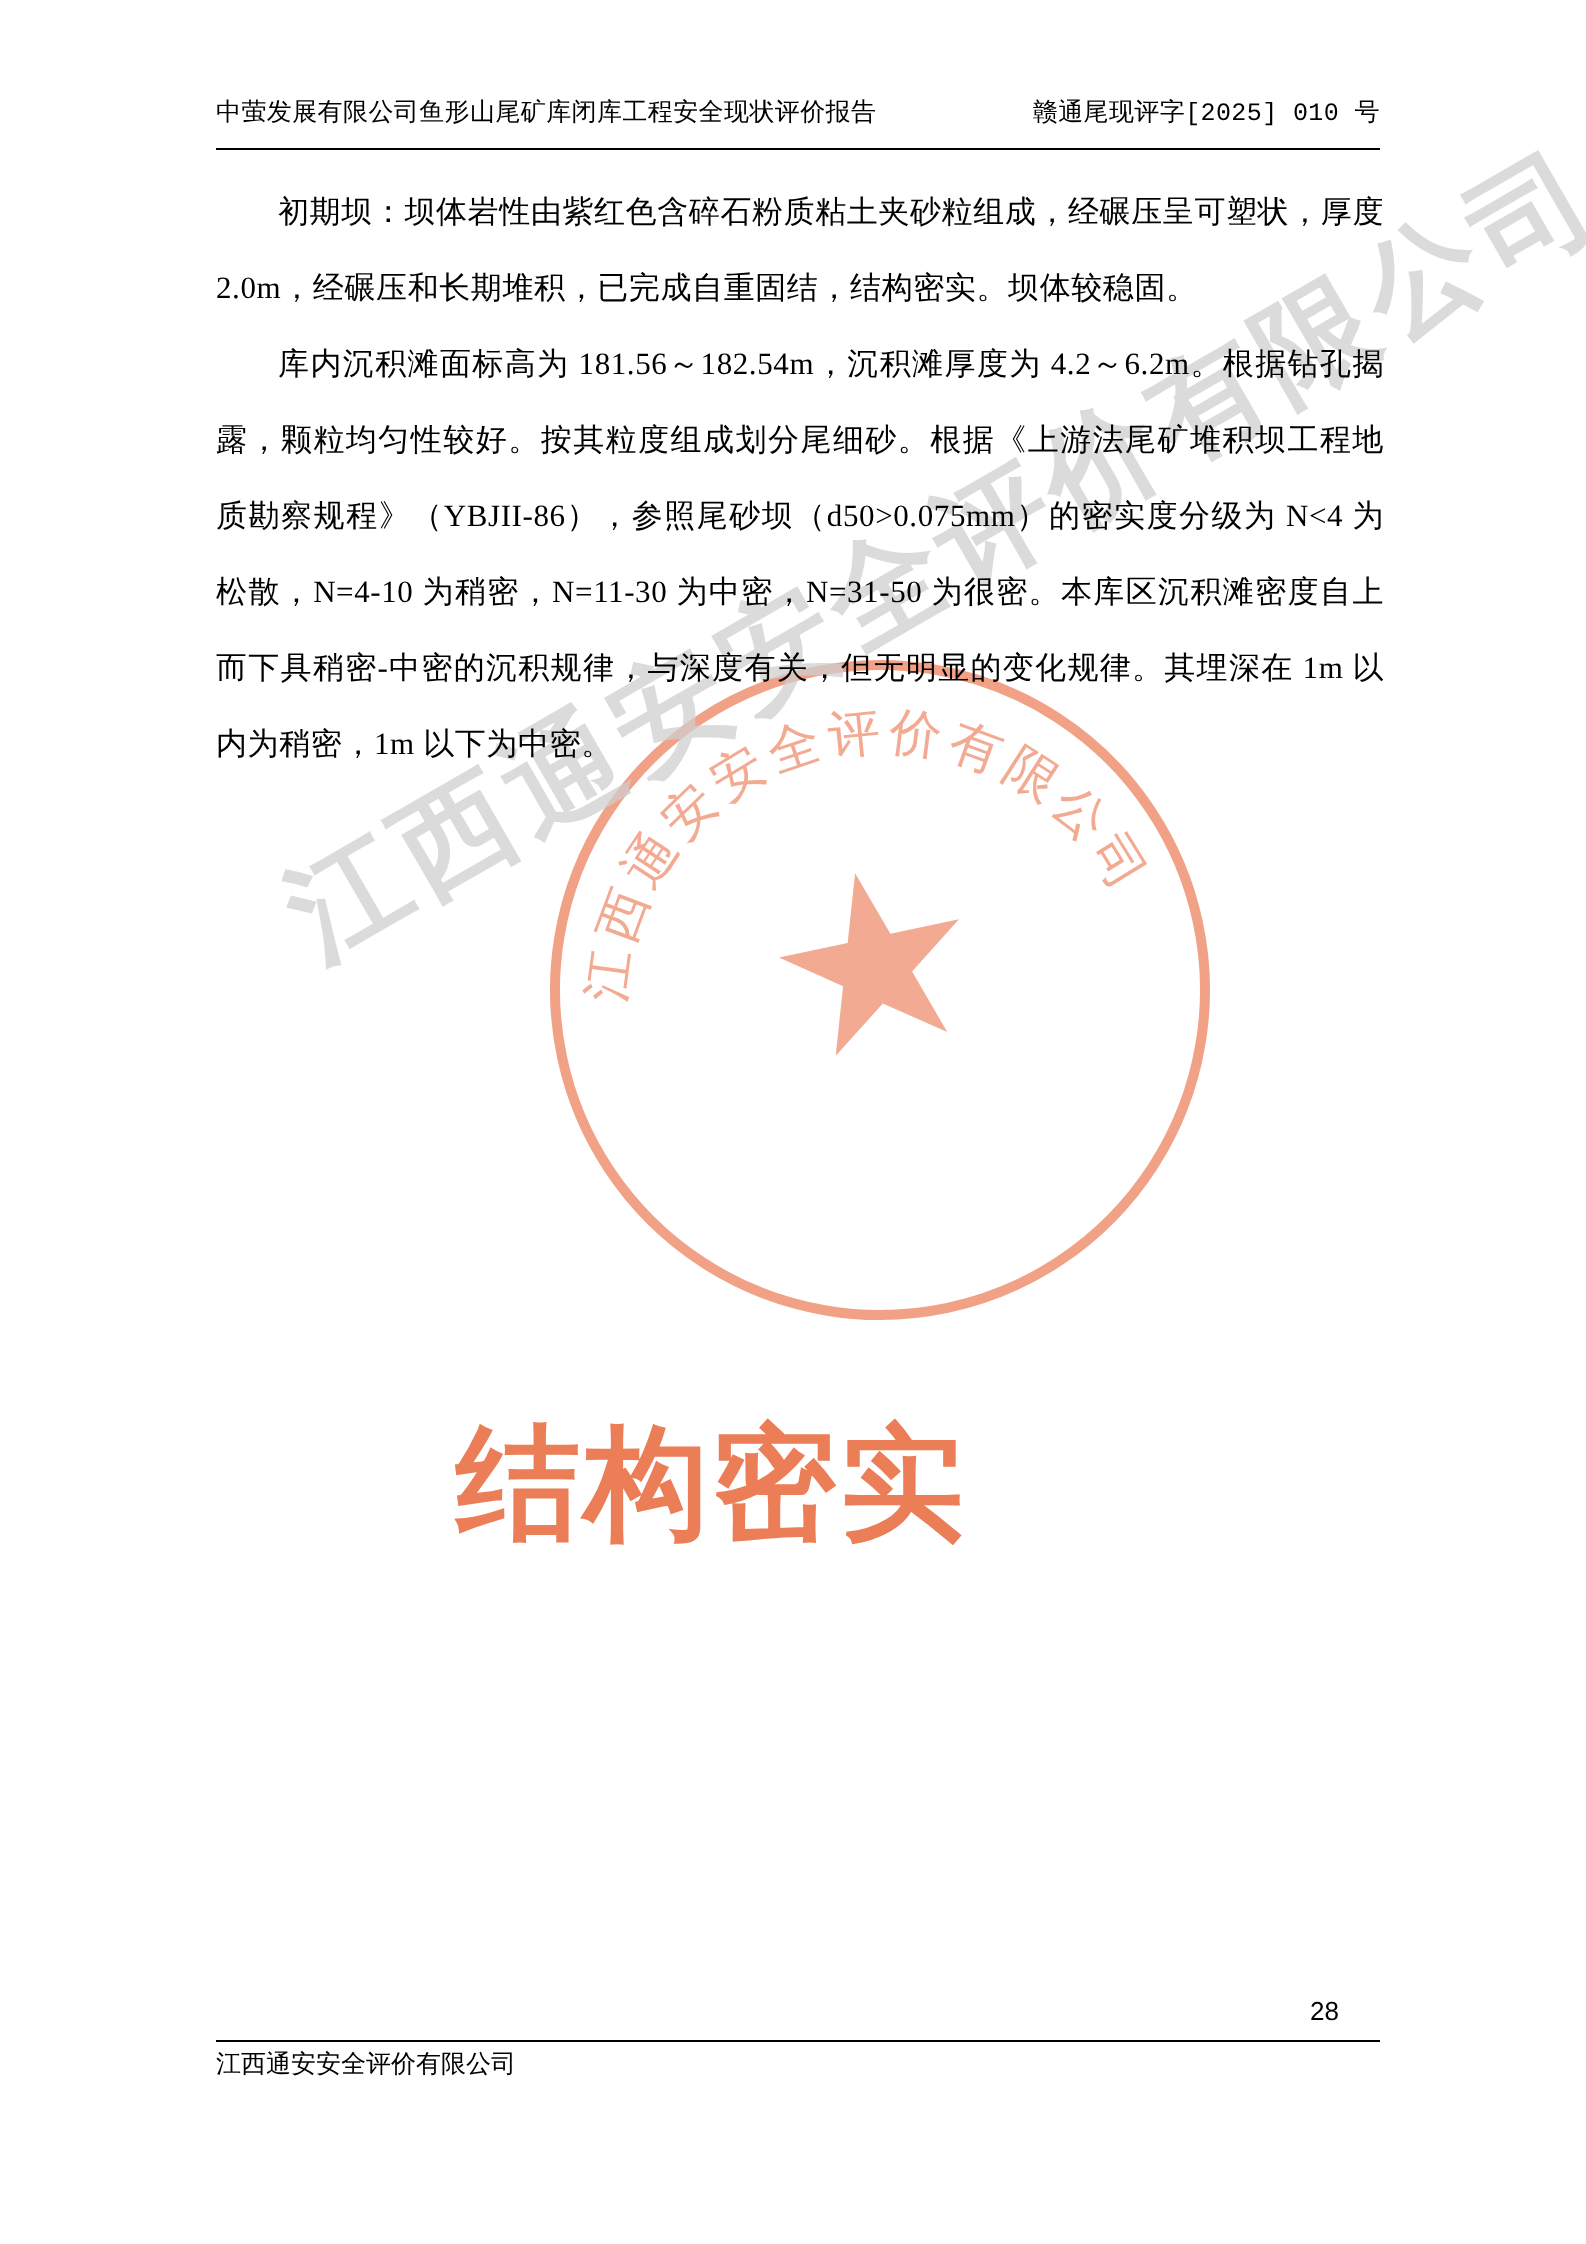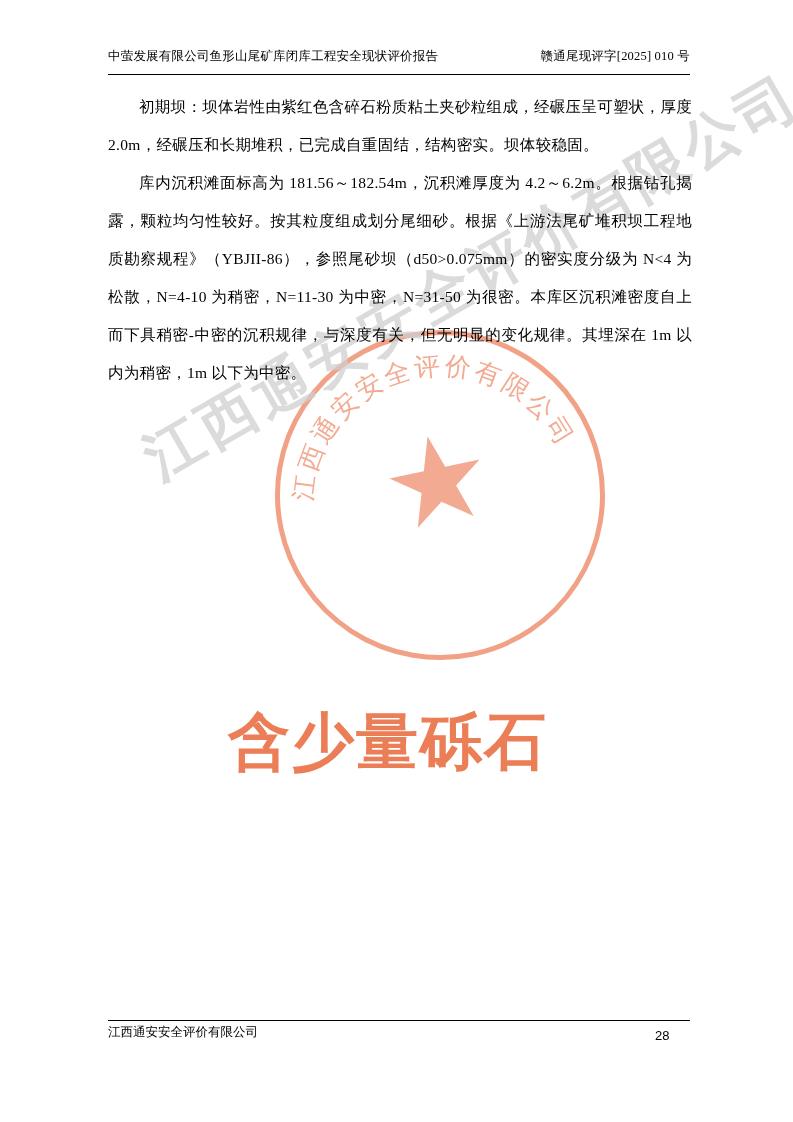--- a/index.html
+++ b/index.html
@@ -105,21 +105,21 @@
   }
   .header {
     position: absolute;
     left: 108px;
     top: 48px;
     width: 582px;
     display: flex;
     justify-content: space-between;
     align-items: baseline;
     font-size: 12.5px;
-    font-family: Liberation Serif, serif;
+    font-family: Liberation Mono, monospace;
     letter-spacing: .2px;
     white-space: nowrap;
   }
   .header-rule {
     position: absolute;
     left: 108px;
     top: 74px;
     width: 582px;
     border-top: 1px solid #000;
   }
@@ -157,21 +157,21 @@
     display: flex;
     justify-content: space-between;
     align-items: baseline;
     font-size: 12.5px;
     font-family: "Liberation Sans", sans-serif;
     white-space: nowrap;
   }
   .page-number {
     position: absolute;
     left: 655px;
-    top: 1028px;
+    top: 998px;
     font-size: 13px;
     font-family: "Liberation Sans", sans-serif;
   }
 </style>
 </head>
 <body>
 
 <div class="page">
 
   <div class="watermark">
@@ -181,21 +181,21 @@
         <defs>
           <path id="arcpath" d="M 35,175 A 130,130 0 0 1 295,175"></path>
         </defs>
         <text>
           <textPath href="#arcpath" startOffset="50%" text-anchor="middle">江西通安安全评价有限公司</textPath>
         </text>
       </svg>
       <div class="wm-star">★</div>
     </div>
     <div class="wm-diag">江西通安安全评价有限公司</div>
-    <div class="wm-red">含少量砾石</div>
+    <div class="wm-red">结构密实</div>
   </div>
 
   <div class="content">
 
     <div class="header">
       <span>中萤发展有限公司鱼形山尾矿库闭库工程安全现状评价报告</span>
       <span>赣通尾现评字[2025] 010 号</span>
     </div>
     <div class="header-rule"></div>
 

